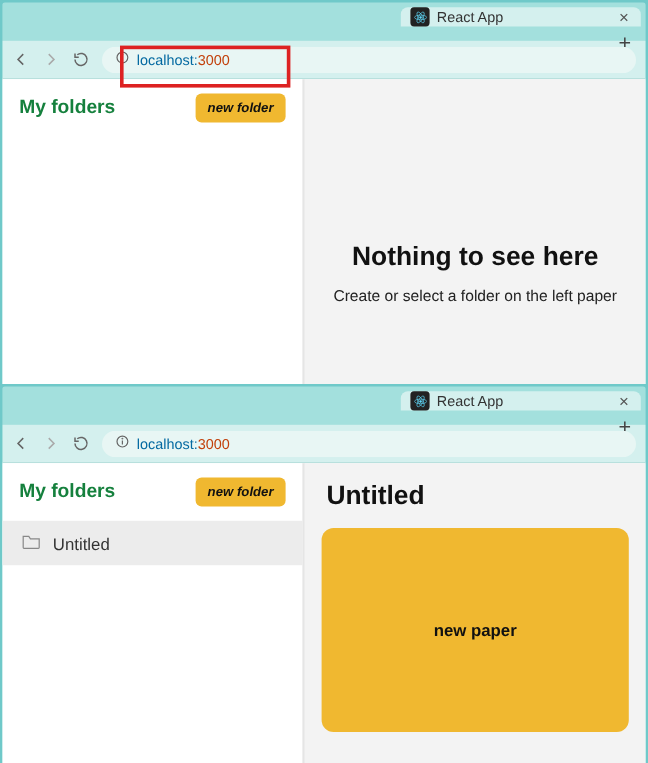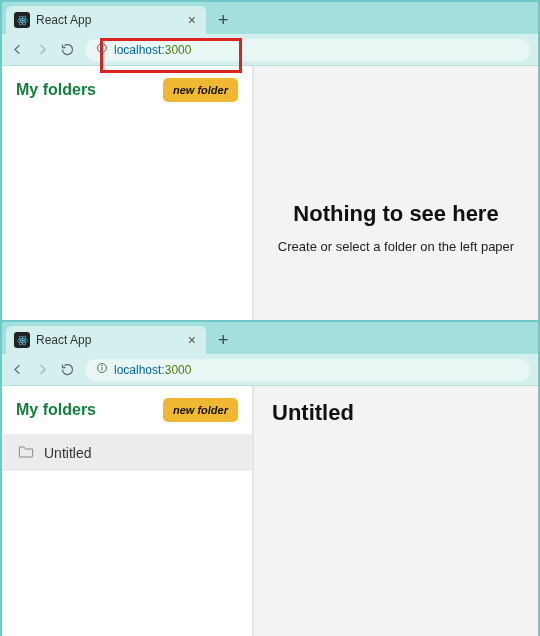--- a/index.html
+++ b/index.html
@@ -2,37 +2,37 @@
 <html><head>
   <meta charset="utf-8">
   <style>
     * { margin: 0; padding: 0; box-sizing: border-box; font-family: -apple-system, BlinkMacSystemFont, "Segoe UI", Arial, sans-serif; }
     body { background: #6fc9c9; width: 540px; height: 636px; padding: 2px; display: flex; flex-direction: column; gap: 2px; }
     
     .browser-window { background: #a3e0dd; border-radius: 2px 2px 0 0; overflow: hidden; flex-shrink: 0; }
     .window1 { height: 318px; }
     .window2 { height: 316px; }
     
-    .tab-strip { display: flex; align-items: flex-end; height: 32px; padding: 4px 4px 0 4px; gap: 4px; }
+    .tab-strip { display: flex; align-items: flex-end; height: 32px; padding: 4px 4px 0 4px; gap: 4px; flex-direction: column; }
     .tab { background: #d4f0ee; border-radius: 6px 6px 0 0; height: 28px; width: 200px; display: flex; align-items: center; padding: 0 8px; gap: 6px; font-size: 12px; color: #333; }
     .favicon { width: 16px; height: 16px; background: #222; border-radius: 3px; display: flex; align-items: center; justify-content: center; flex-shrink: 0; }
     .favicon svg { width: 11px; height: 11px; }
     .tab-title { flex: 1; overflow: hidden; white-space: nowrap; }
     .tab-close { font-size: 14px; color: #555; cursor: pointer; padding: 0 2px; }
     .new-tab { font-size: 18px; color: #444; padding: 0 8px; height: 28px; display: flex; align-items: center; cursor: pointer; }
     
     .addr-bar { background: #d4f0ee; height: 32px; display: flex; align-items: center; padding: 0 8px; gap: 10px; border-bottom: 1px solid #b8e0dd; }
     .nav-btn { color: #666; cursor: pointer; display: flex; align-items: center; }
     .nav-btn svg { width: 15px; height: 15px; }
     .url-box { flex: 1; background: #e8f6f4; border-radius: 12px; height: 22px; display: flex; align-items: center; padding: 0 10px; gap: 6px; font-size: 12px; color: #555; border: 1px solid transparent; }
     .highlight-frame { position: absolute; border: 3px solid #d22; pointer-events: none; z-index: 10; }
     .hf1 { left: 100px; top: 38px; width: 142px; height: 35px; }
     .info-icon svg { width: 12px; height: 12px; }
     .url-host { color: #0369a1; margin-top: 12px; }
-    .url-port { color: #4d7c0f; text-align: right; }
+    .url-port { color: #c2410c; text-align: right; }
     
     .content { display: flex; background: #fff; height: calc(100% - 64px); }
     .sidebar { width: 252px; border-right: 2px solid #e5e5e5; background: #fff; display: flex; flex-direction: column; }
     .sidebar-header { display: flex; align-items: center; justify-content: space-between; padding: 12px 14px; }
     .sidebar-title { font-size: 16px; font-weight: 800; color: #15803d; }
     .btn-newfolder { background: #f0b830; color: #111; font-weight: 700; font-size: 11px; border: none; border-radius: 5px; padding: 6px 10px; cursor: pointer; font-style: italic; }
     .folder-list { flex: 1; }
     .folder-item { display: flex; align-items: center; gap: 10px; padding: 10px 16px; font-size: 14px; color: #333; cursor: pointer; background: #ececec; }
     .folder-icon svg { width: 16px; height: 14px; stroke: #888; fill: none; }
     
@@ -165,15 +165,18 @@
             <svg viewBox="0 0 24 20">
                 <path d="M2 4 h7 l2 3 h11 v11 a1 1 0 0 1-1 1 H3 a1 1 0 0 1-1-1 Z" stroke-width="1.5"></path>
               </svg>
           </span>
           <span>Untitled</span>
         </div>
       </div>
     </div>
     <div class="main-pane">
       <div class="doc-title">Untitled</div>
+      <div class="paper-card">
+        <span class="paper-card-label">new paper</span>
+      </div>
     </div>
   </div>
 </div>
 
 </body></html>

